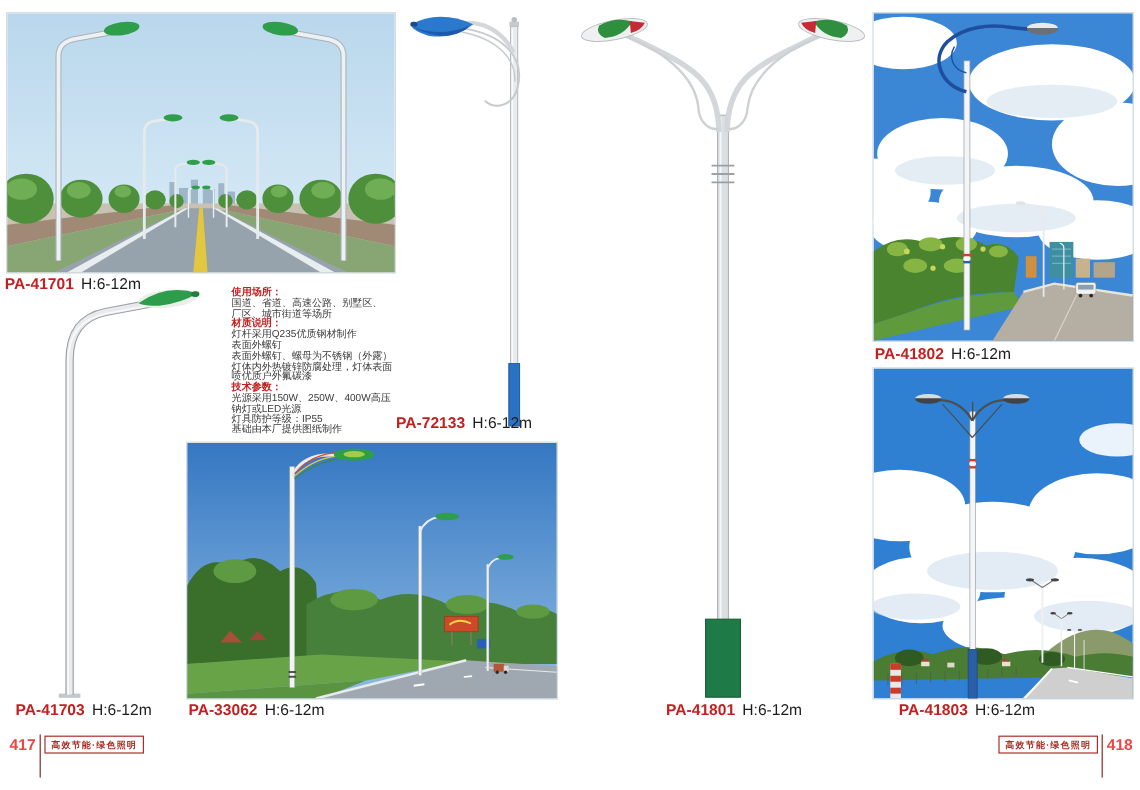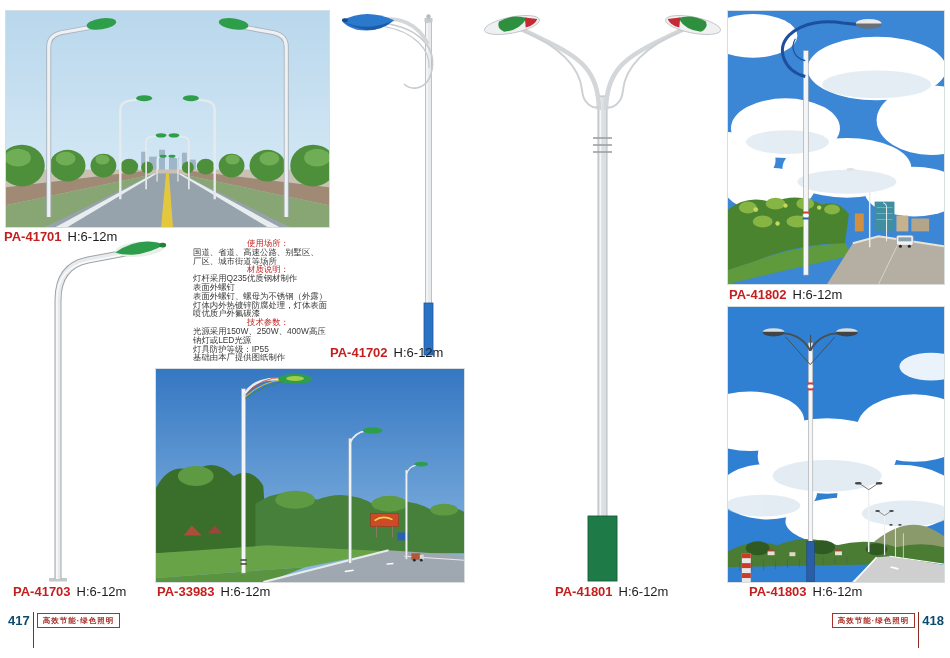--- a/index.html
+++ b/index.html
@@ -5,24 +5,24 @@
   * { margin:0; padding:0; box-sizing:border-box; }
   body { background:#ffffff; font-family:"Liberation Sans", sans-serif; }
   .page { position:relative; width:950px; height:658px; background:#ffffff; overflow:hidden; }
   .photo { position:absolute; border:1px solid #d8dde0; }
   .photo svg, .drawing svg { display:block; width:100%; height:100%; }
   .drawing { position:absolute; }
   .product-label { position:absolute; font-size:13px; white-space:nowrap; }
   .product-label .code { color:#c41f1f; font-weight:bold; margin-right:6px; }
   .product-label .height { color:#1c1c1c; }
   .specs { position:absolute; left:193px; top:239px; width:150px; font-size:8.4px; line-height:8.8px; color:#3a3a3a; }
-  .specs .sec-title { color:#c41f1f; font-weight:normal;text-align:center; }
+  .specs .sec-title { color:#c41f1f; font-weight:bold; }
   .footer-left { position:absolute; left:8px; top:612px; display:flex; align-items:flex-start; }
   .footer-right { position:absolute; right:6px; top:612px; display:flex; align-items:flex-start; }
-  .page-num { font-size:13px; font-weight:bold; color:#0c4a6e; padding-top:1px; }
+  .page-num { font-size:13px; font-weight:bold; color:#ef4444; padding-top:1px; }
   .v-rule { width:1px; height:36px; background:#8a2a22; margin:0 3px; }
   .slogan-box { border:1px solid #a83028; color:#a83028; font-size:7.5px; font-weight:bold;
                 padding:3px 5px 2px 5px; letter-spacing:1px; line-height:8px; margin-top:1px; }
 </style>
 </head>
 <body>
 
 <div class="page">
 
   <div class="photo" style="left:5px; top:10px; width:325px; height:218px;">
@@ -377,27 +377,27 @@
         <rect x="14" y="258" width="9" height="5" fill="#cc3a28"></rect>
         <rect x="14" y="268" width="9" height="5" fill="#cc3a28"></rect>
       </g>
     </svg>
   </div>
 
   <div class="product-label" style="left:4px; top:229px;">
     <span class="code">PA-41701</span><span class="height">H:6-12m</span>
   </div>
   <div class="product-label" style="left:330px; top:345px;">
-    <span class="code">PA-41702</span><span class="height">H:6-12m</span>
+    <span class="code">PA-72133</span><span class="height">H:6-12m</span>
   </div>
   <div class="product-label" style="left:13px; top:584px;">
     <span class="code">PA-41703</span><span class="height">H:6-12m</span>
   </div>
   <div class="product-label" style="left:157px; top:584px;">
-    <span class="code">PA-33983</span><span class="height">H:6-12m</span>
+    <span class="code">PA-33062</span><span class="height">H:6-12m</span>
   </div>
   <div class="product-label" style="left:555px; top:584px;">
     <span class="code">PA-41801</span><span class="height">H:6-12m</span>
   </div>
   <div class="product-label" style="left:729px; top:287px;text-align:center;">
     <span class="code">PA-41802</span><span class="height">H:6-12m</span>
   </div>
   <div class="product-label" style="left:729px; top:584px;margin-left:20px;">
     <span class="code">PA-41803</span><span class="height">H:6-12m</span>
   </div>

